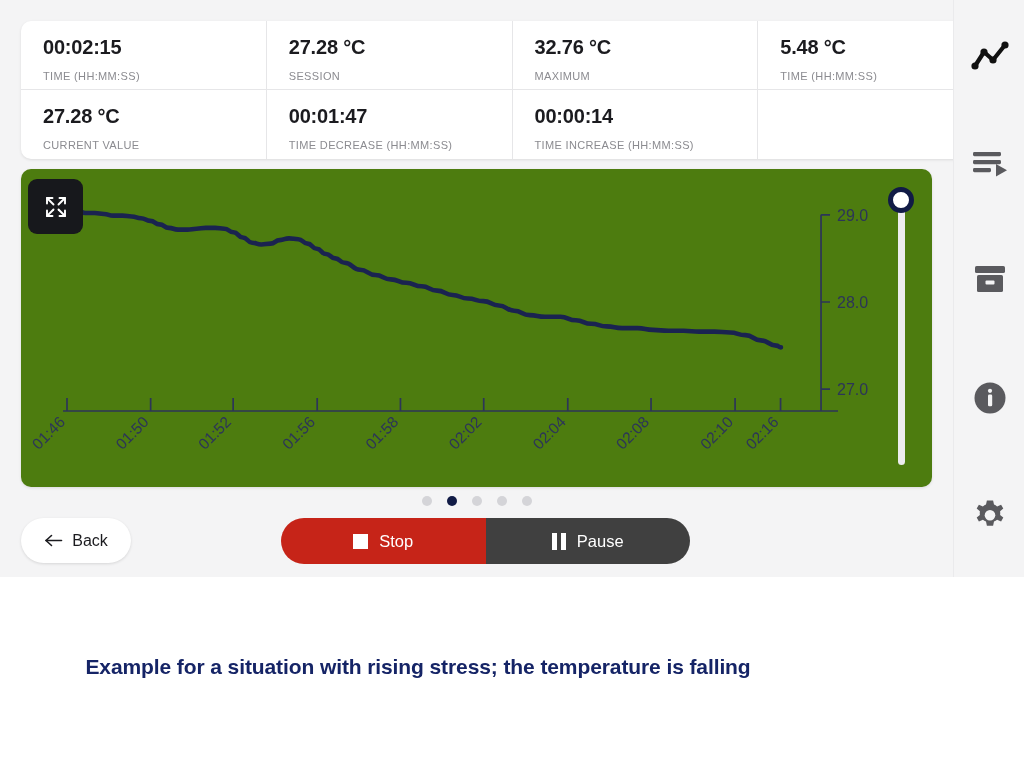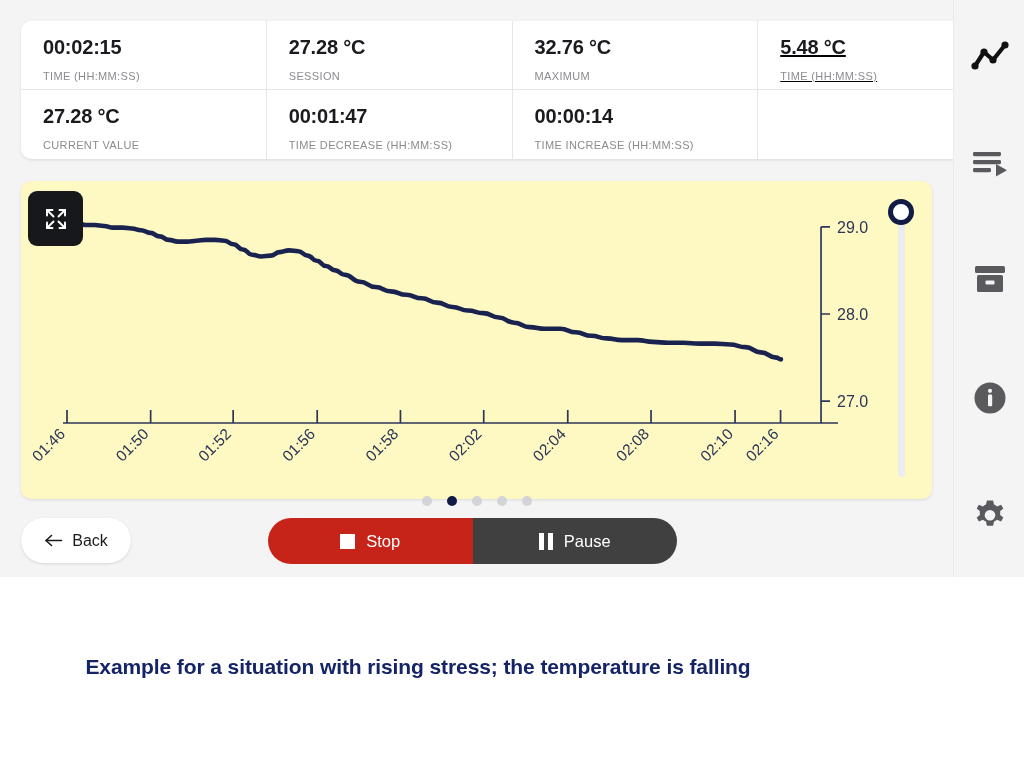--- a/index.html
+++ b/index.html
@@ -37,44 +37,44 @@
     grid-template-columns: repeat(4, 1fr);
     grid-template-rows: repeat(2, 1fr);
     overflow: hidden;
   }
   .stat-cell {
     padding: 14px 0 0 22px;
     border-right: 1px solid #e6e6e8;
     border-bottom: 1px solid #e6e6e8;
     position: relative;
   }
-  .stat-cell:nth-child(4n) { border-right: none; text-decoration: underline; }
+  .stat-cell:nth-child(4n) { border-right: none; }
   .stat-cell:nth-child(n+5) { border-bottom: none; }
   .stat-value {
     font-size: 20px;
     font-weight: bold;
     color: #1b1b1f;
     letter-spacing: -0.2px;
     line-height: 24px;
     white-space: nowrap;
   }
   .stat-label {
     font-size: 11px;
     color: #8b8b90;
     letter-spacing: 0.35px;
     margin-top: 11px;
     white-space: nowrap;
   }
 
   
   #chart-card {
     position: absolute;
-    left: 21px; top: 181px;
+    left: 21px; top: 169px;
     width: 911px; height: 318px;
-    background: #fef9c3;
+    background: #4d7c0f;
     border-radius: 10px;
     box-shadow: 0 1px 3px rgba(0,0,0,0.10);
     overflow: hidden;
   }
   #chart-svg { position: absolute; left: 0; top: 0; }
 
   #expand-button {
     position: absolute;
     left: 7px; top: 10px;
     width: 55px; height: 55px;
@@ -131,21 +131,21 @@
     border-radius: 23px;
     box-shadow: 0 1px 3px rgba(0,0,0,0.12);
     display: flex; align-items: center; justify-content: center;
     gap: 9px;
     cursor: pointer;
   }
   #back-label { font-size: 16px; color: #1b1b1f; }
 
   #transport-controls {
     position: absolute;
-    left: 268px; top: 518px;
+    left: 281px; top: 518px;
     width: 409px; height: 46px;
     border-radius: 23px;
     overflow: hidden;
     display: flex;
   }
   .transport-btn {
     flex: 1;
     display: flex; align-items: center; justify-content: center;
     gap: 11px;
     cursor: pointer;

